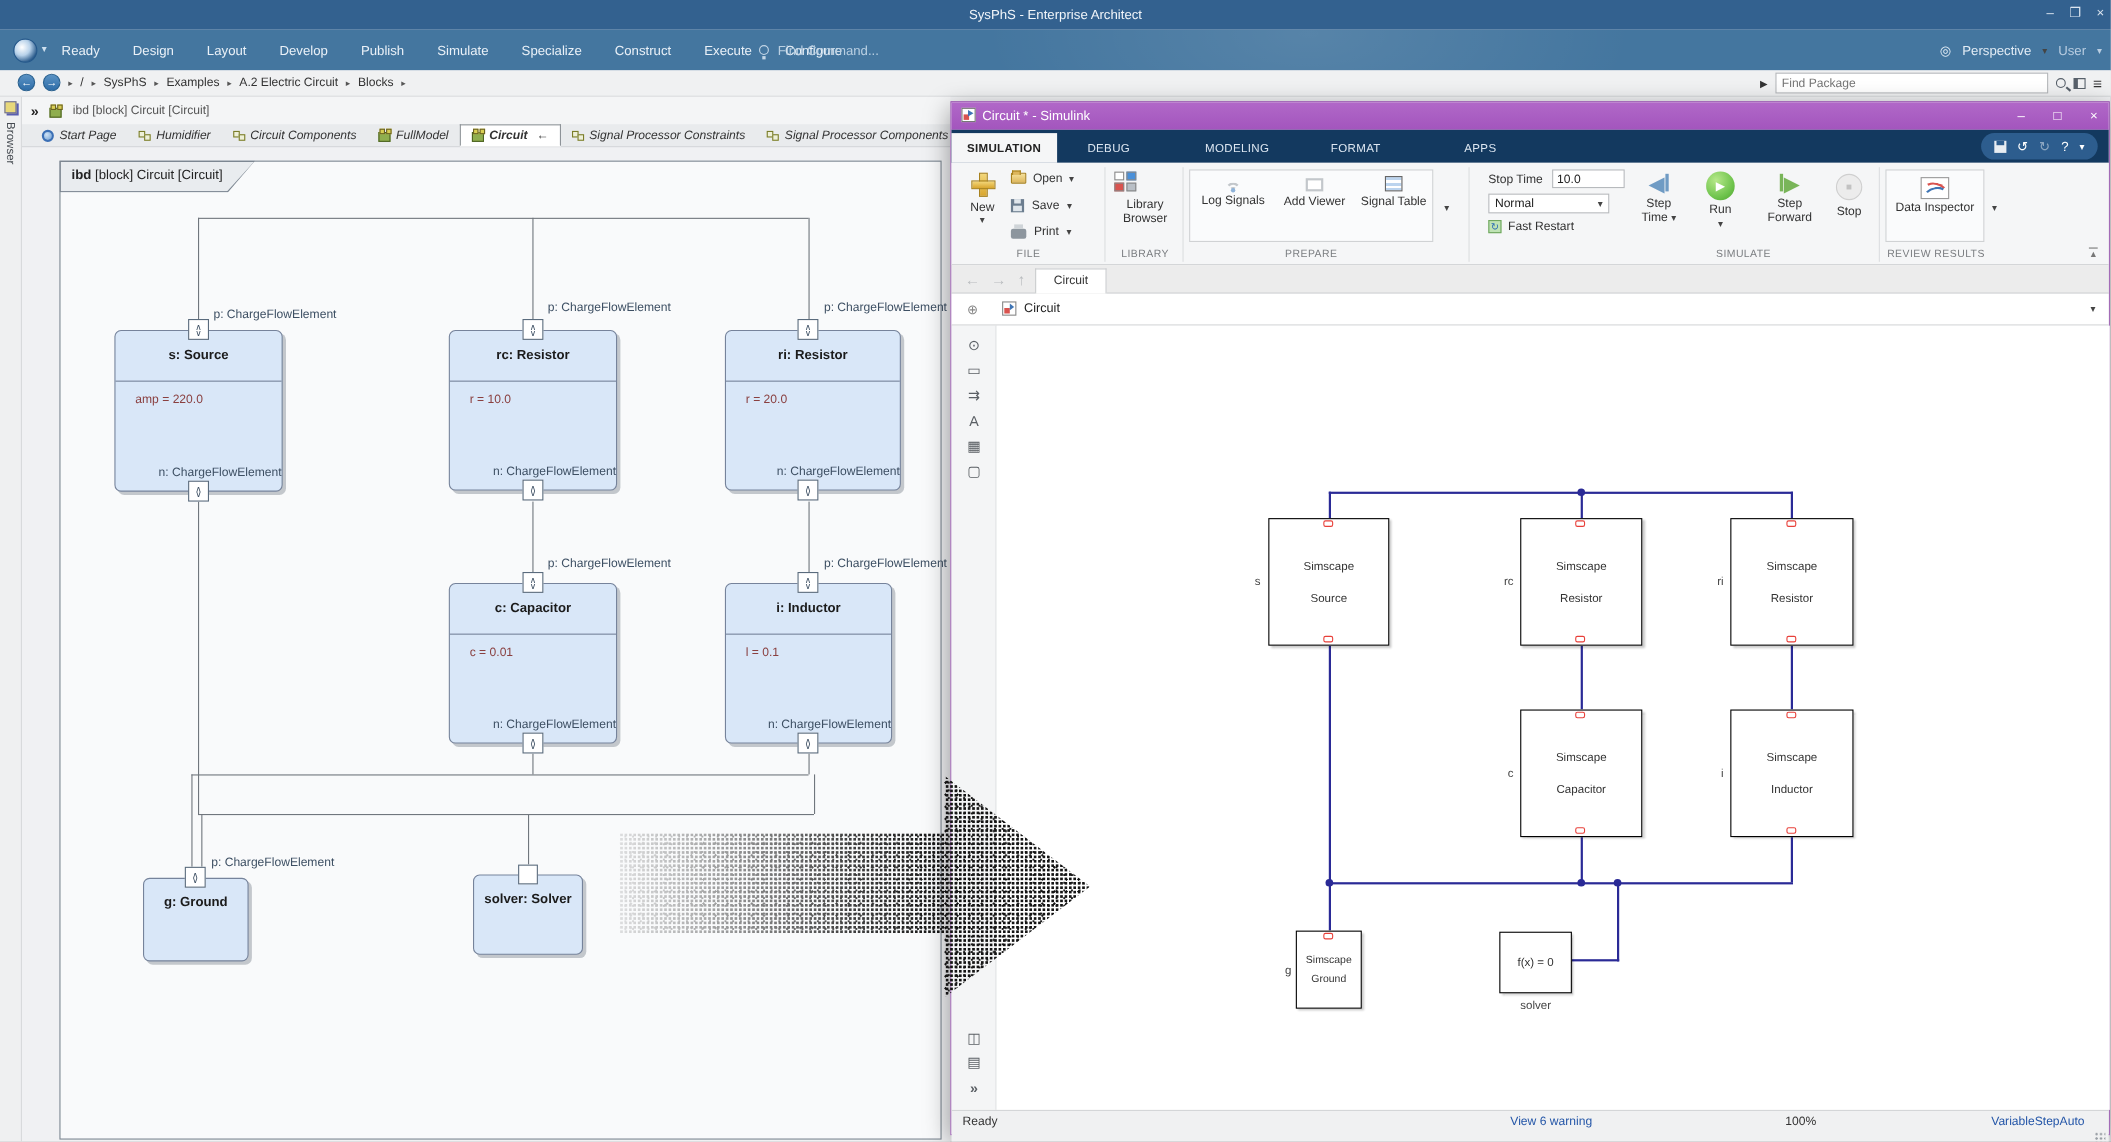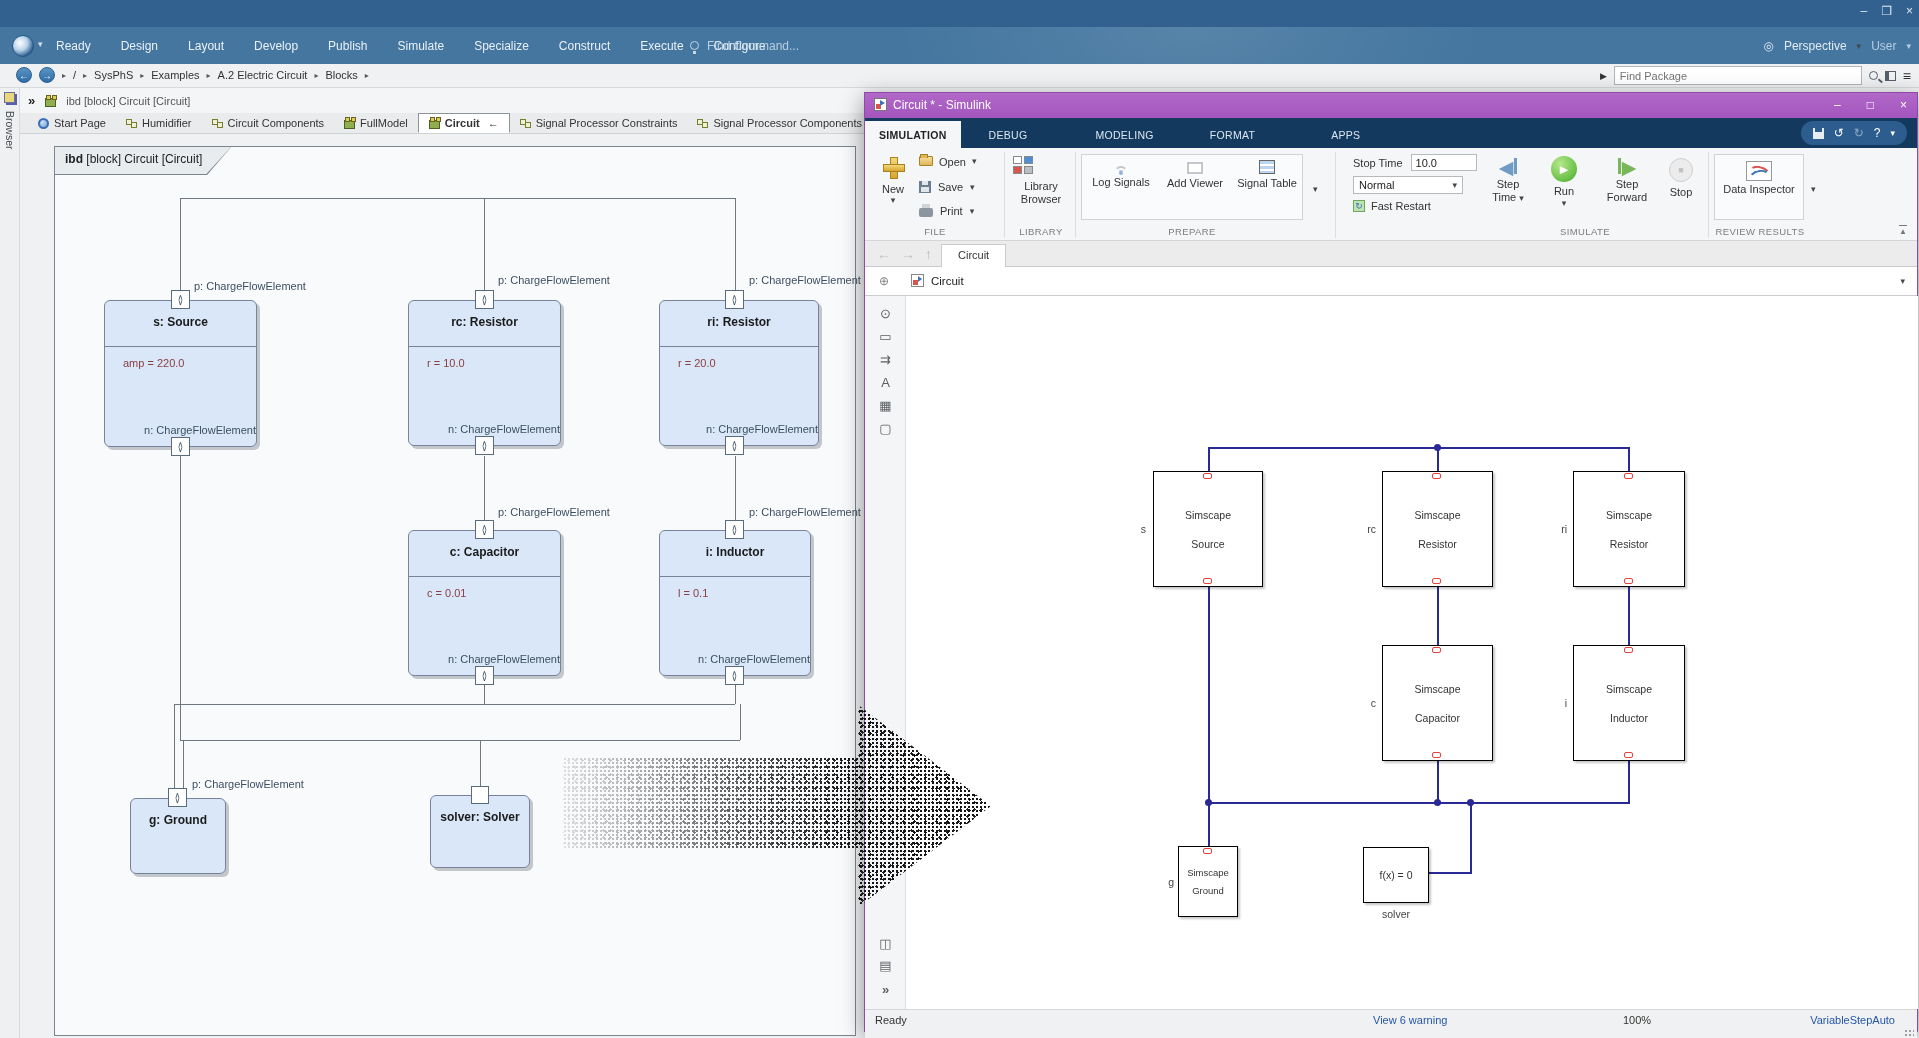--- a/index.html
+++ b/index.html
@@ -37,21 +37,21 @@
   #ea-sidebar { position:absolute; left:0; top:88px; width:20px; height:950px; background:#eff0f1; border-right:1px solid #d8dadc; }
   #ea-sidebar .mini-ic { margin:4px auto; width:11px; height:11px; border:1px solid #6b6f9e; background:#e8d87a; box-shadow:2px 2px 0 #5a5eb0; }
   #ea-side-label { writing-mode:vertical-rl; font-size:10.5px; color:#454a50; margin:8px auto 0; }
   
   #ea-caption { position:absolute; left:20px; top:88px; width:844px; height:25px; background:#f4f5f6; display:flex; align-items:center; gap:10px; padding-left:8px; color:#555; font-size:11px; }
   #ea-caption .chev { color:#222; font-size:13px; font-weight:bold; }
   .ic-model { width:11px; height:9px; background:#8fae4e; border:1px solid #4c6222; position:relative; margin-top:3px; }
   .ic-model:before { content:""; position:absolute; left:0; top:-4px; width:3px; height:3px; background:#d9cf54; border:1px solid #6b6222; }
   .ic-model:after { content:""; position:absolute; left:6px; top:-4px; width:3px; height:3px; background:#d9cf54; border:1px solid #6b6222; }
   #ea-tabs { position:absolute; left:20px; top:113px; width:844px; height:21px; background:#e9ebed; border-bottom:1px solid #cfd2d5; display:flex; align-items:stretch; padding-left:8px; font-size:11px; color:#333; }
-  .ea-tab { display:flex; align-items:center; gap:5px; padding:0 10px; white-space:nowrap; }
+  .ea-tab { display:flex; align-items:center; gap:5px; padding:0 10px; white-space:nowrap;font-style:italic; }
   .ea-tab.active { background:#fff; border:1px solid #8e9398; border-bottom-color:#fff; font-weight:bold; }
   .ea-tab .suffix { font-weight:bold; margin-left:3px; }
   .ic-org { width:11px; height:9px; position:relative; }
   .ic-org:before { content:""; position:absolute; left:0; top:0; width:4px; height:4px; border:1px solid #7a7d2a; background:#eef0d8; }
   .ic-org:after { content:""; position:absolute; right:0; bottom:0; width:4px; height:4px; border:1px solid #7a7d2a; background:#eef0d8; }
   .ic-globe { width:11px; height:11px; border-radius:50%; border:2px solid #3b6fb5; background:radial-gradient(circle at 35% 35%, #cfe2f5, #6d9fd4); }
 
   
   #ea-canvas { position:absolute; left:20px; top:134px; width:844px; height:904px; background:#f0f1f3; overflow:hidden; }
   #frame { position:absolute; left:34px; top:12px; width:802px; height:890px; border:1px solid #7b8590; background:#f9fafb; }
@@ -157,20 +157,21 @@
   .bluetxt { color:#2456a8; }
   .grip { position:absolute; right:3px; bottom:3px; width:10px; height:10px;
     background-image:radial-gradient(circle, #9aa0a6 1px, transparent 1.2px); background-size:4px 4px; }
 </style>
 </head>
 <body>
 
 <div id="app">
 
   <div id="ea-titlebar">
+    <div id="ea-title">SysPhS - Enterprise Architect</div>
     <div class="winbtns">
       <span>–</span>
       <span>❐</span>
       <span>×</span>
     </div>
   </div>
 
   <div id="ea-menubar">
     <div id="ea-logo"></div>
     <div id="ea-logo-dd">▾</div>
@@ -410,21 +411,21 @@
     </div>
 
     <div id="sl-ribbon">
 
       <div class="abs" style="left:10px;top:8px;width:36px;text-align:center">
         <div class="plus-ic" style="margin:0 auto"></div>
         <div class="rbtn-lbl" style="margin-top:5px"><span>New</span></div>
         <div class="ddv">▾</div>
       </div>
       <div class="abs" style="left:54px;top:8px">
-        <div style="display:flex;gap:6px">
+        <div style="display:flex;align-items:center;gap:6px">
             <span class="folder"></span>
           <span class="rbtn-lbl">Open</span>
             <span class="ddv">▾</span>
           </div>
       </div>
       <div class="abs" style="left:54px;top:33px">
         <div style="display:flex;align-items:center;gap:7px">
             <span class="save-ic"></span>
           <span class="rbtn-lbl">Save</span>
             <span class="ddv">▾</span>

